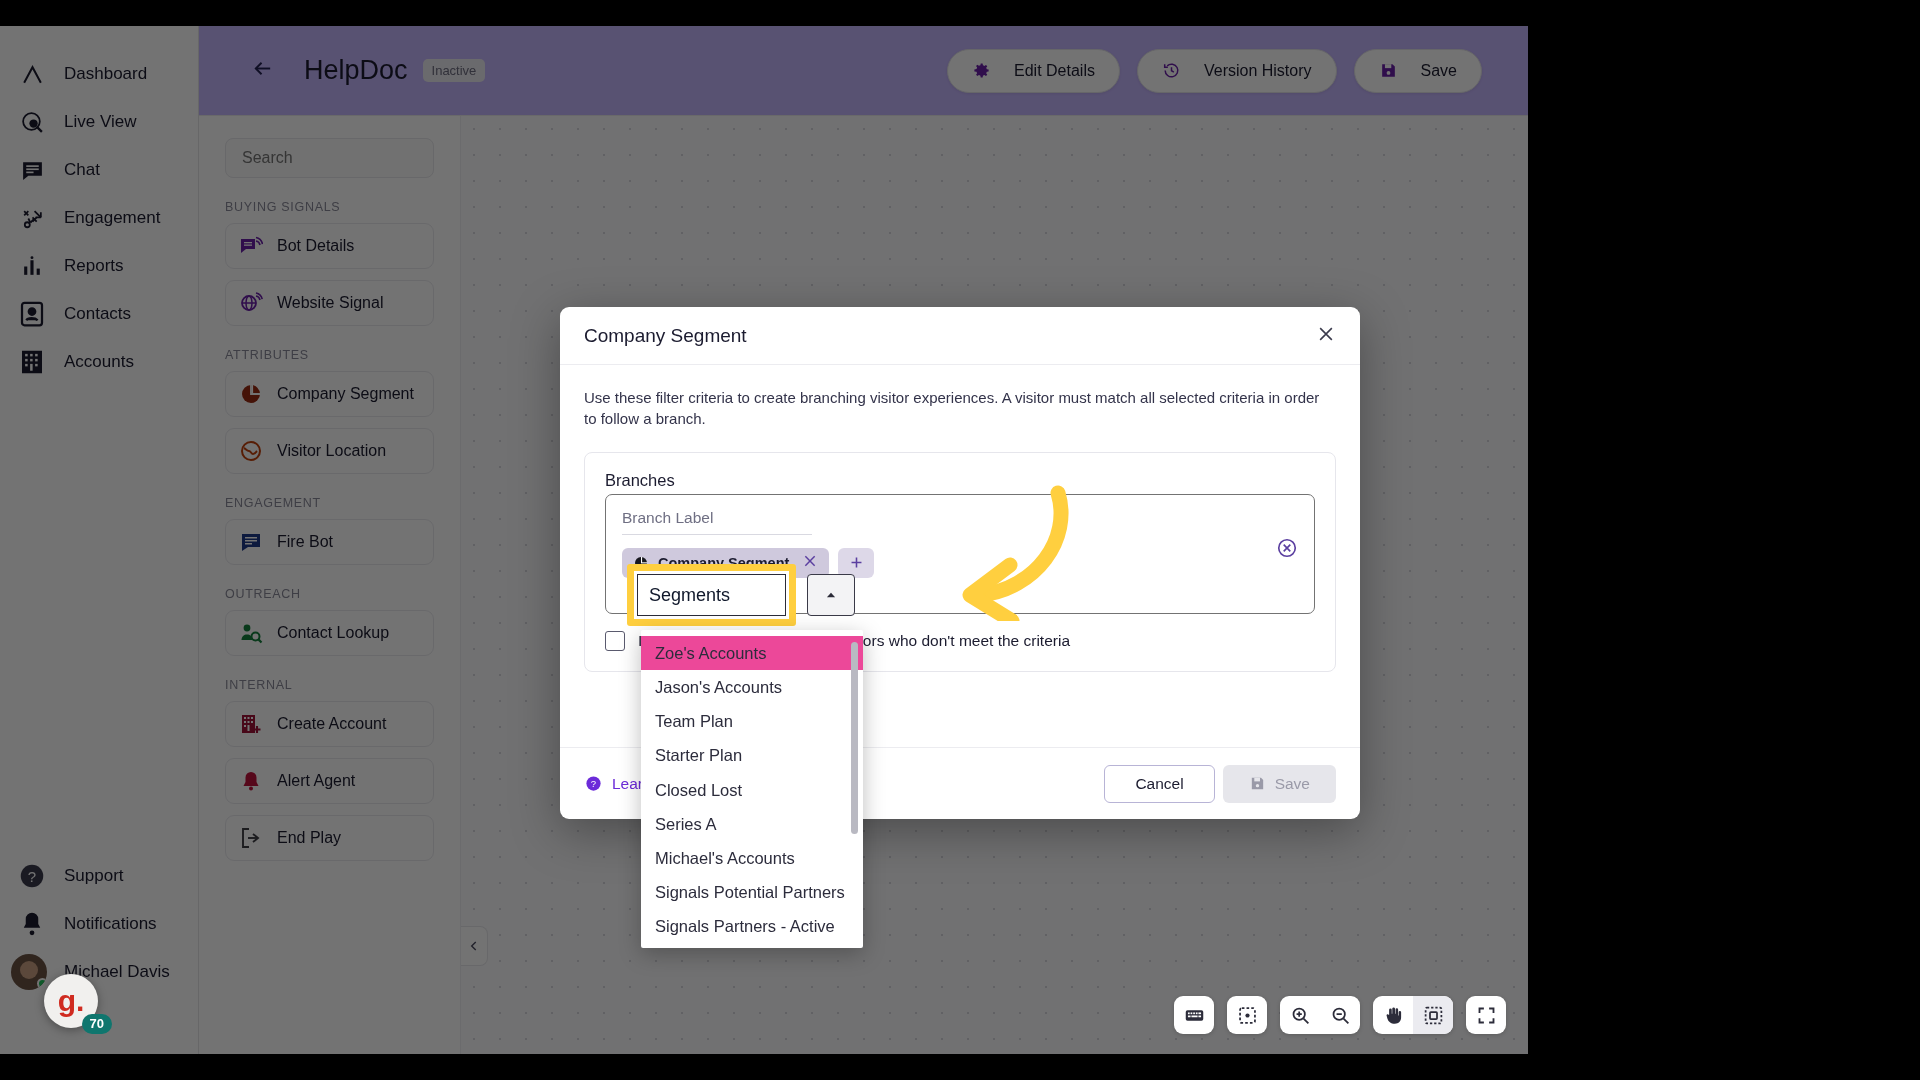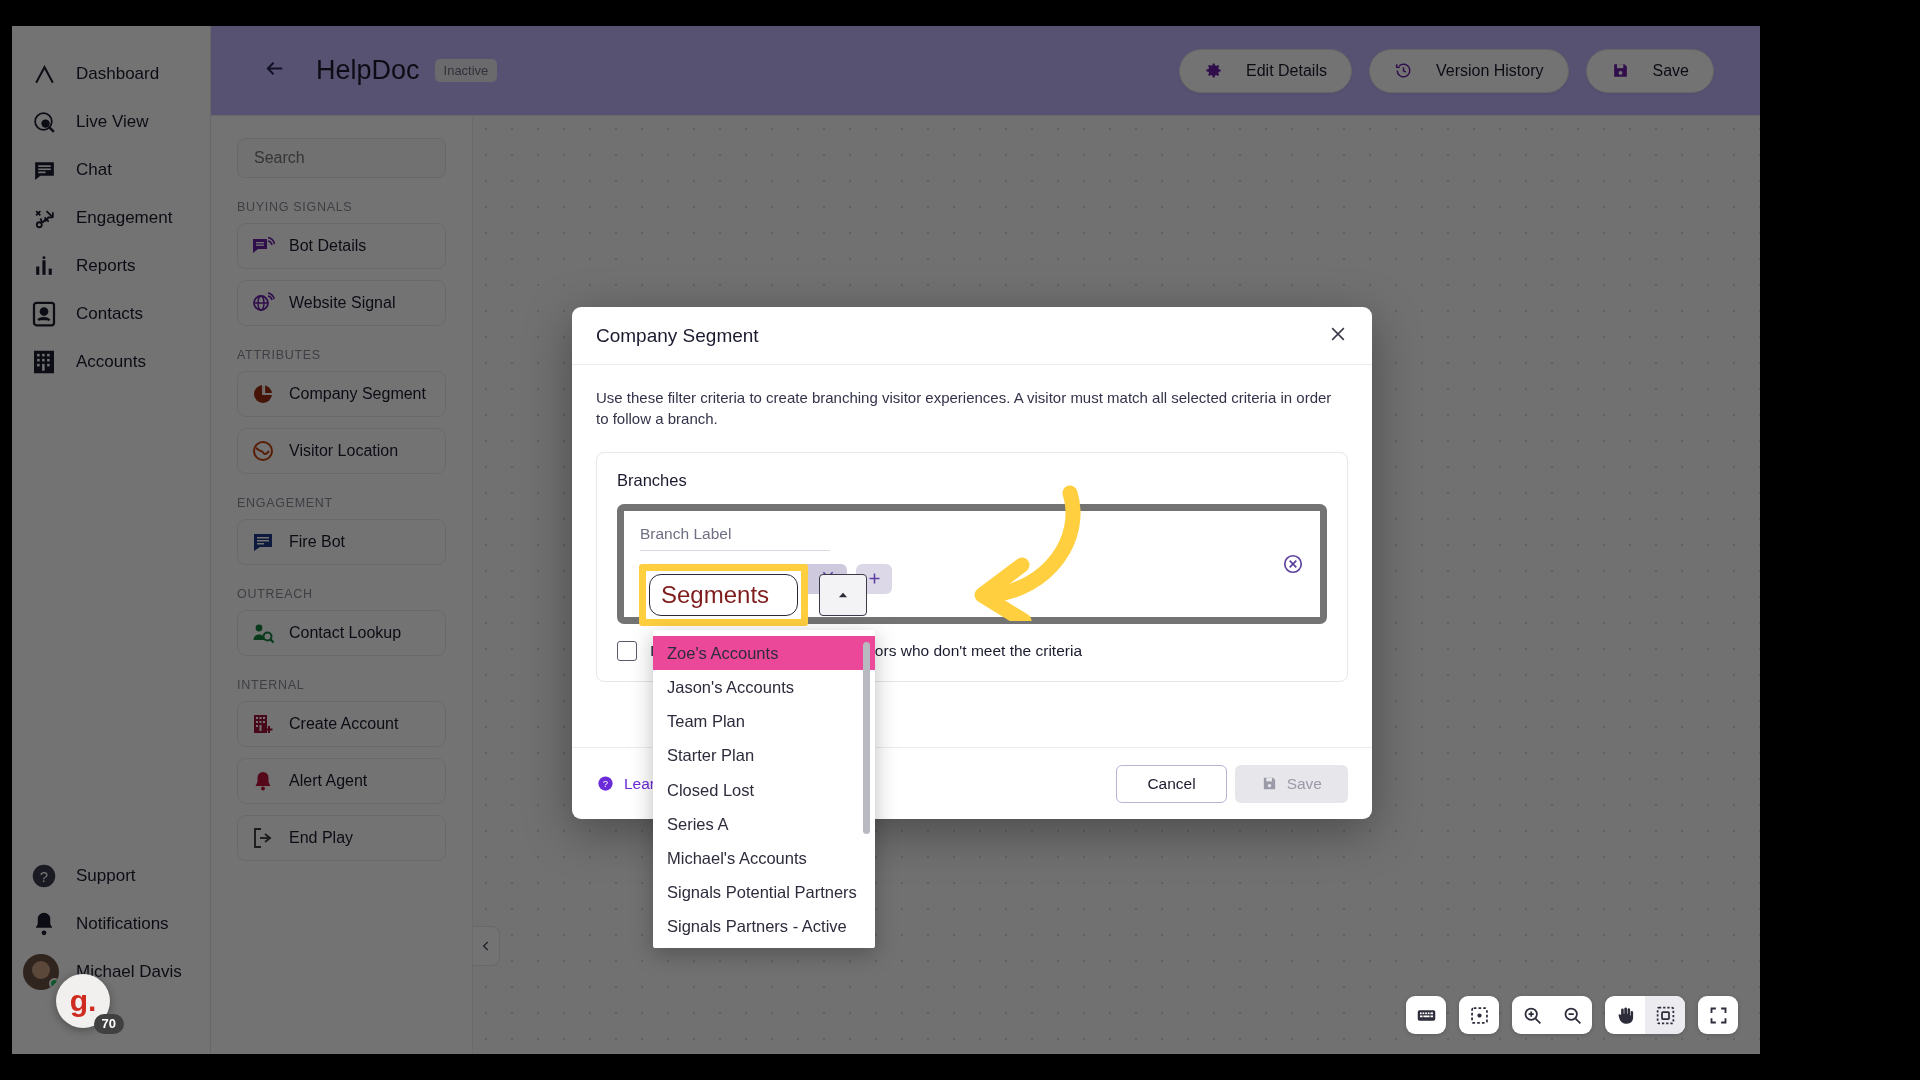--- a/index.html
+++ b/index.html
@@ -4,22 +4,22 @@
 <style>
   * { box-sizing: border-box; margin: 0; padding: 0; }
   html, body {
     width: 1920px; height: 1080px;
     background: #000; overflow: hidden;
     font-family: "Liberation Sans", sans-serif;
   }
 
   
   #app {
-    position: absolute; left: 12px; top: 26px;
-    width: 1748px; height: 1028px;
+    position: absolute; left: 0; top: 26px;
+    width: 1528px; height: 1028px;
     background: #fafafa; overflow: hidden;
   }
 
   
   #scrim {
     position: absolute; inset: 0;
     background: rgba(0,0,0,0.55);
     z-index: 40;
   }
 
@@ -63,21 +63,21 @@
   
   #support-bubble {
     position:absolute; left: 44px; top: 948px; width: 54px; height:54px;
     border-radius:50%; background:#f1f0ee; z-index: 60;
     display:flex; align-items:center; justify-content:center;
     box-shadow:0 2px 10px rgba(0,0,0,.35); cursor:pointer;
   }
   #support-bubble .g { color:#d02b20; font-size:30px; font-weight:700; line-height:1; }
   #support-count {
     position:absolute; right:-14px; bottom:-6px;
-    background:#404040; color:#fff; font-size:13px; font-weight:700;
+    background:#0f766e; color:#fff; font-size:13px; font-weight:700;
     border-radius:11px; padding:2px 8px; line-height:1.2;
   }
 
   
   #flow-header {
     position:absolute; left:199px; top:0; right:0; height: 90px;
     background:#c4b5fd; border-bottom:1px solid #e8e8ec; z-index:4;
     display:flex; align-items:center;
   }
   #back-arrow { margin-left:52px; color:#232352; font-size:23px; cursor:pointer; line-height:1;}
@@ -161,21 +161,21 @@
   #modal-close { margin-left:auto; font-size:22px; color:#3a3a4c; cursor:pointer; line-height:1; }
   #modal-body { flex:1; padding: 22px 24px 0 24px; overflow:hidden; }
   #modal-desc { font-size:15px; line-height:1.42; color:#33334a; max-width: 745px; }
 
   #branches-box {
     margin-top:22px; border:1px solid #e6e6ec; border-radius:8px;
     padding:18px 20px 20px 20px;
   }
   #branches-title { font-size:16.5px; color:#1b1b2f; }
   #branch-row {
-    margin-top:14px; border:7px solid #737373; border-radius:7px;
+    margin-top:4px; border:1px solid #737373; border-radius:7px;
     padding:14px 16px 16px 16px; position:relative; min-height:120px;
   }
   #branch-label {
     font-size:15.5px; color:#6f6f83;
     border-bottom:1px solid #d9d9e1; padding-bottom:7px; width:190px;
   }
   #criteria-row { margin-top:13px; display:flex; align-items:center; gap:9px; }
   .chip {
     display:flex; align-items:center; gap:9px;
     background:#cfc9dd; border-radius:6px; height:30px; padding:0 11px;
@@ -225,22 +225,22 @@
   #btn-save svg{width:17px;height:17px;}
 
   
   #segment-widget { position:absolute; z-index:80; left:627px; top:538px; }
   #segment-highlight {
     position:absolute; left:0; top:0; width:169px; height:62px;
     border: 7px solid #ffcf3f; background:#fff; border-radius:3px;
   }
   #segment-input {
     position:absolute; left:10px; top:10px; width:149px; height:42px;
-    border:1.6px solid #2b2b38; border-radius:12px; background:#fff;
-    padding-left:11px; font-size:24px; color:#7f1d1d;
+    border:1.6px solid #2b2b38; border-radius:0; background:#fff;
+    padding-left:11px; font-size:18px; color:#0f172a;
     font-family:"Liberation Sans", sans-serif;
   }
   #segment-toggle {
     position:absolute; left:180px; top:10px; width:48px; height:42px;
     background:#f3f3f5; border:1px solid #3a3a48; border-radius:4px;
     display:flex; align-items:center; justify-content:center; cursor:pointer;
     color:#2b2b38; font-size:12px;
   }
   #segment-list {
     position:absolute; left:14px; top:66px; width:222px; height:318px;

